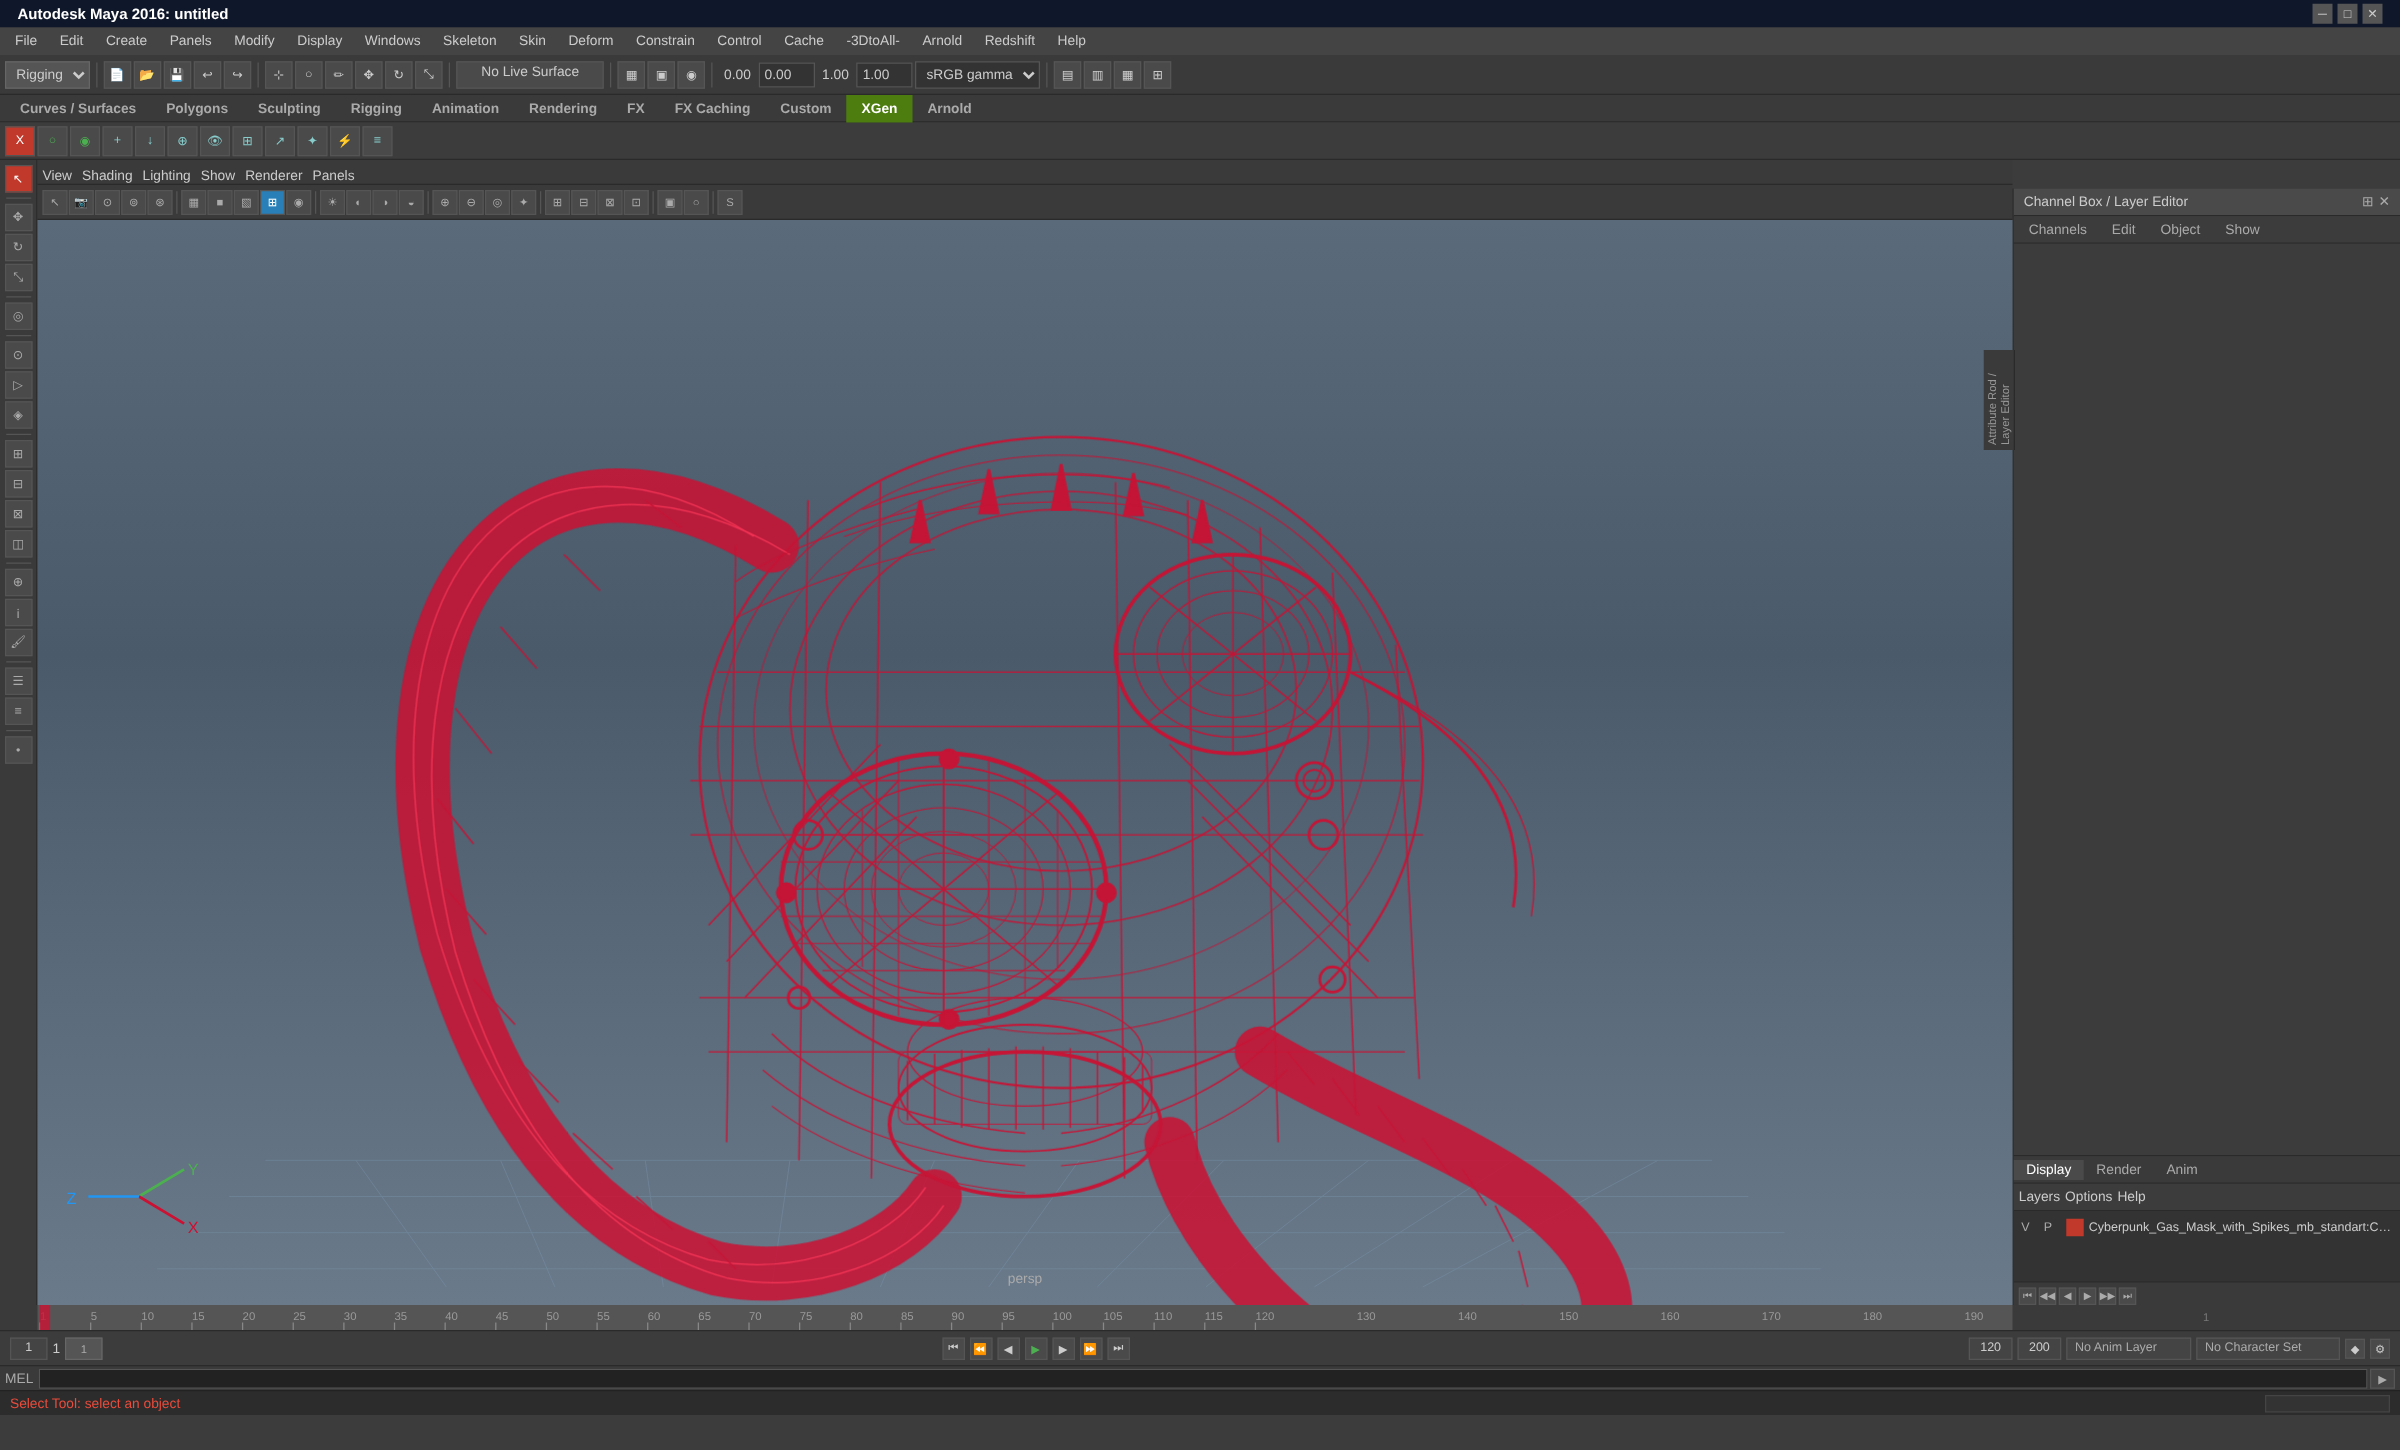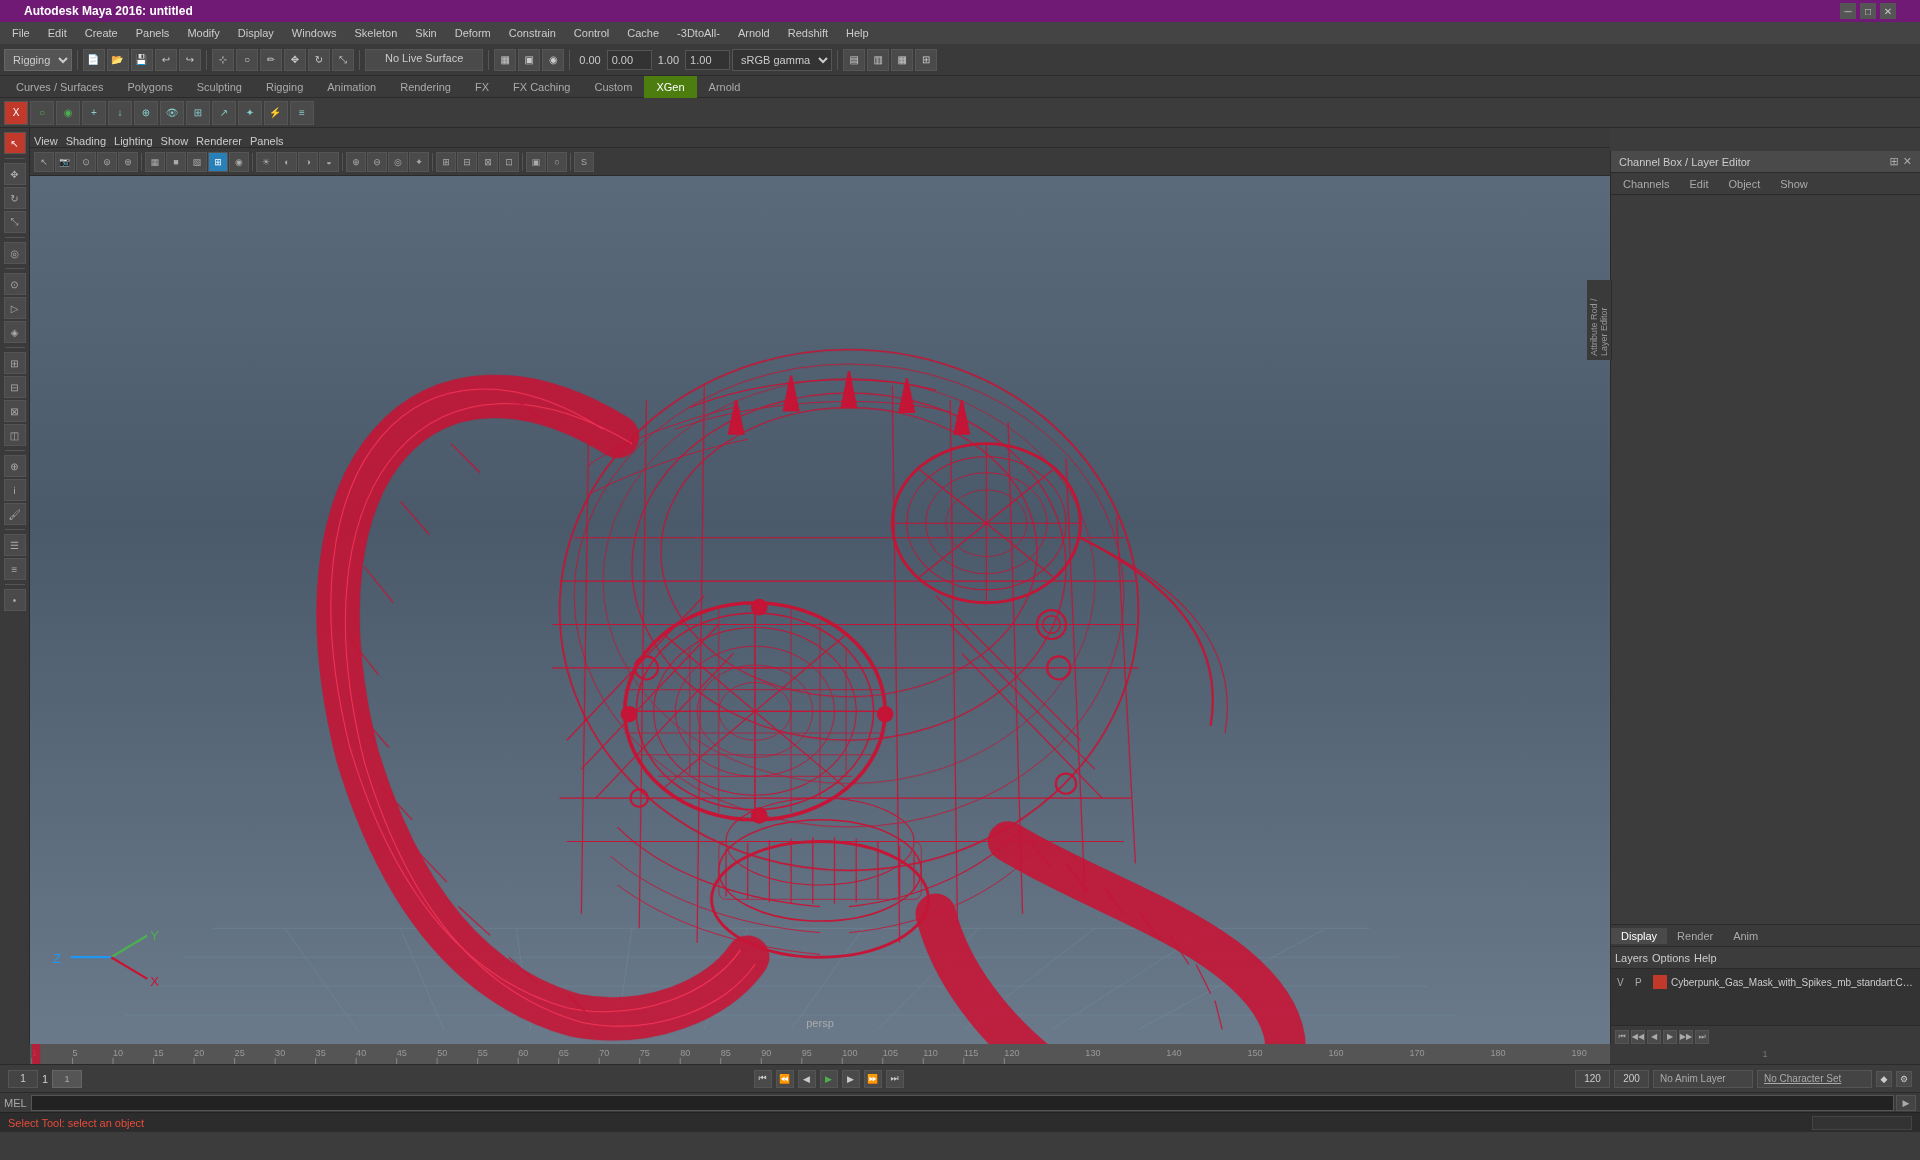--- a/index.html
+++ b/index.html
@@ -11,25 +11,25 @@
       font-size: 11px;
       color: #cccccc;
       overflow: hidden;
       position: relative;
     }
 
     
     #title-bar {
       width: 100%;
       height: 22px;
-      background: #701a75;
+      background: #0f172a;
       display: flex;
       align-items: center;
       justify-content: space-between;
-      padding: 0 24px;
+      padding: 0 14px;
     }
     #title-bar .title {
       color: white;
       font-size: 12px;
       font-weight: bold;
     }
     #title-bar .window-controls {
       display: flex;
       gap: 4px;
     }
@@ -142,20 +142,21 @@
       border-bottom: 1px solid #2a2a2a;
     }
     .tab-item {
       padding: 2px 12px;
       color: #aaa;
       font-size: 11px;
       cursor: pointer;
       height: 22px;
       display: flex;
       align-items: center;
+      font-weight: bold;
     }
     .tab-item.active {
       background: #4d7c0f;
       color: #fff;
       text-align: center;
     }
 
     
     #shelf-bar {
       width: 100%;
@@ -1024,21 +1025,21 @@
 
   <div class="spacer"></div>
 
   <input type="text" class="input-small" value="120" style="width: 35px;">
   <input type="text" class="input-small" value="200" style="width: 35px;">
 
   <div style="background:#444;border:1px solid #555;color:#aaa;font-size:10px;padding:0 6px;height:18px;display:flex;align-items:center;min-width:100px;">
     <span>No Anim Layer</span>
   </div>
 
-  <div style="background:#444;border:1px solid #555;color:#aaa;font-size:10px;padding:0 6px;height:18px;display:flex;align-items:center;min-width:115px;text-decoration:underline;">
+  <div style="background:#444;border:1px solid #555;color:#aaa;font-size:10px;padding:0 6px;height:18px;display:flex;align-items:center;min-width:115px;">
     <span>No Character Set</span>
   </div>
 
   <div class="playback-btn" style="width:16px;height:16px;">◆</div>
   <div class="playback-btn" style="width:16px;height:16px;">⚙</div>
 </div>
 
 <div id="mel-bar">
   <span id="mel-label">MEL</span>
   <input type="text" id="mel-input" placeholder="" style="">

